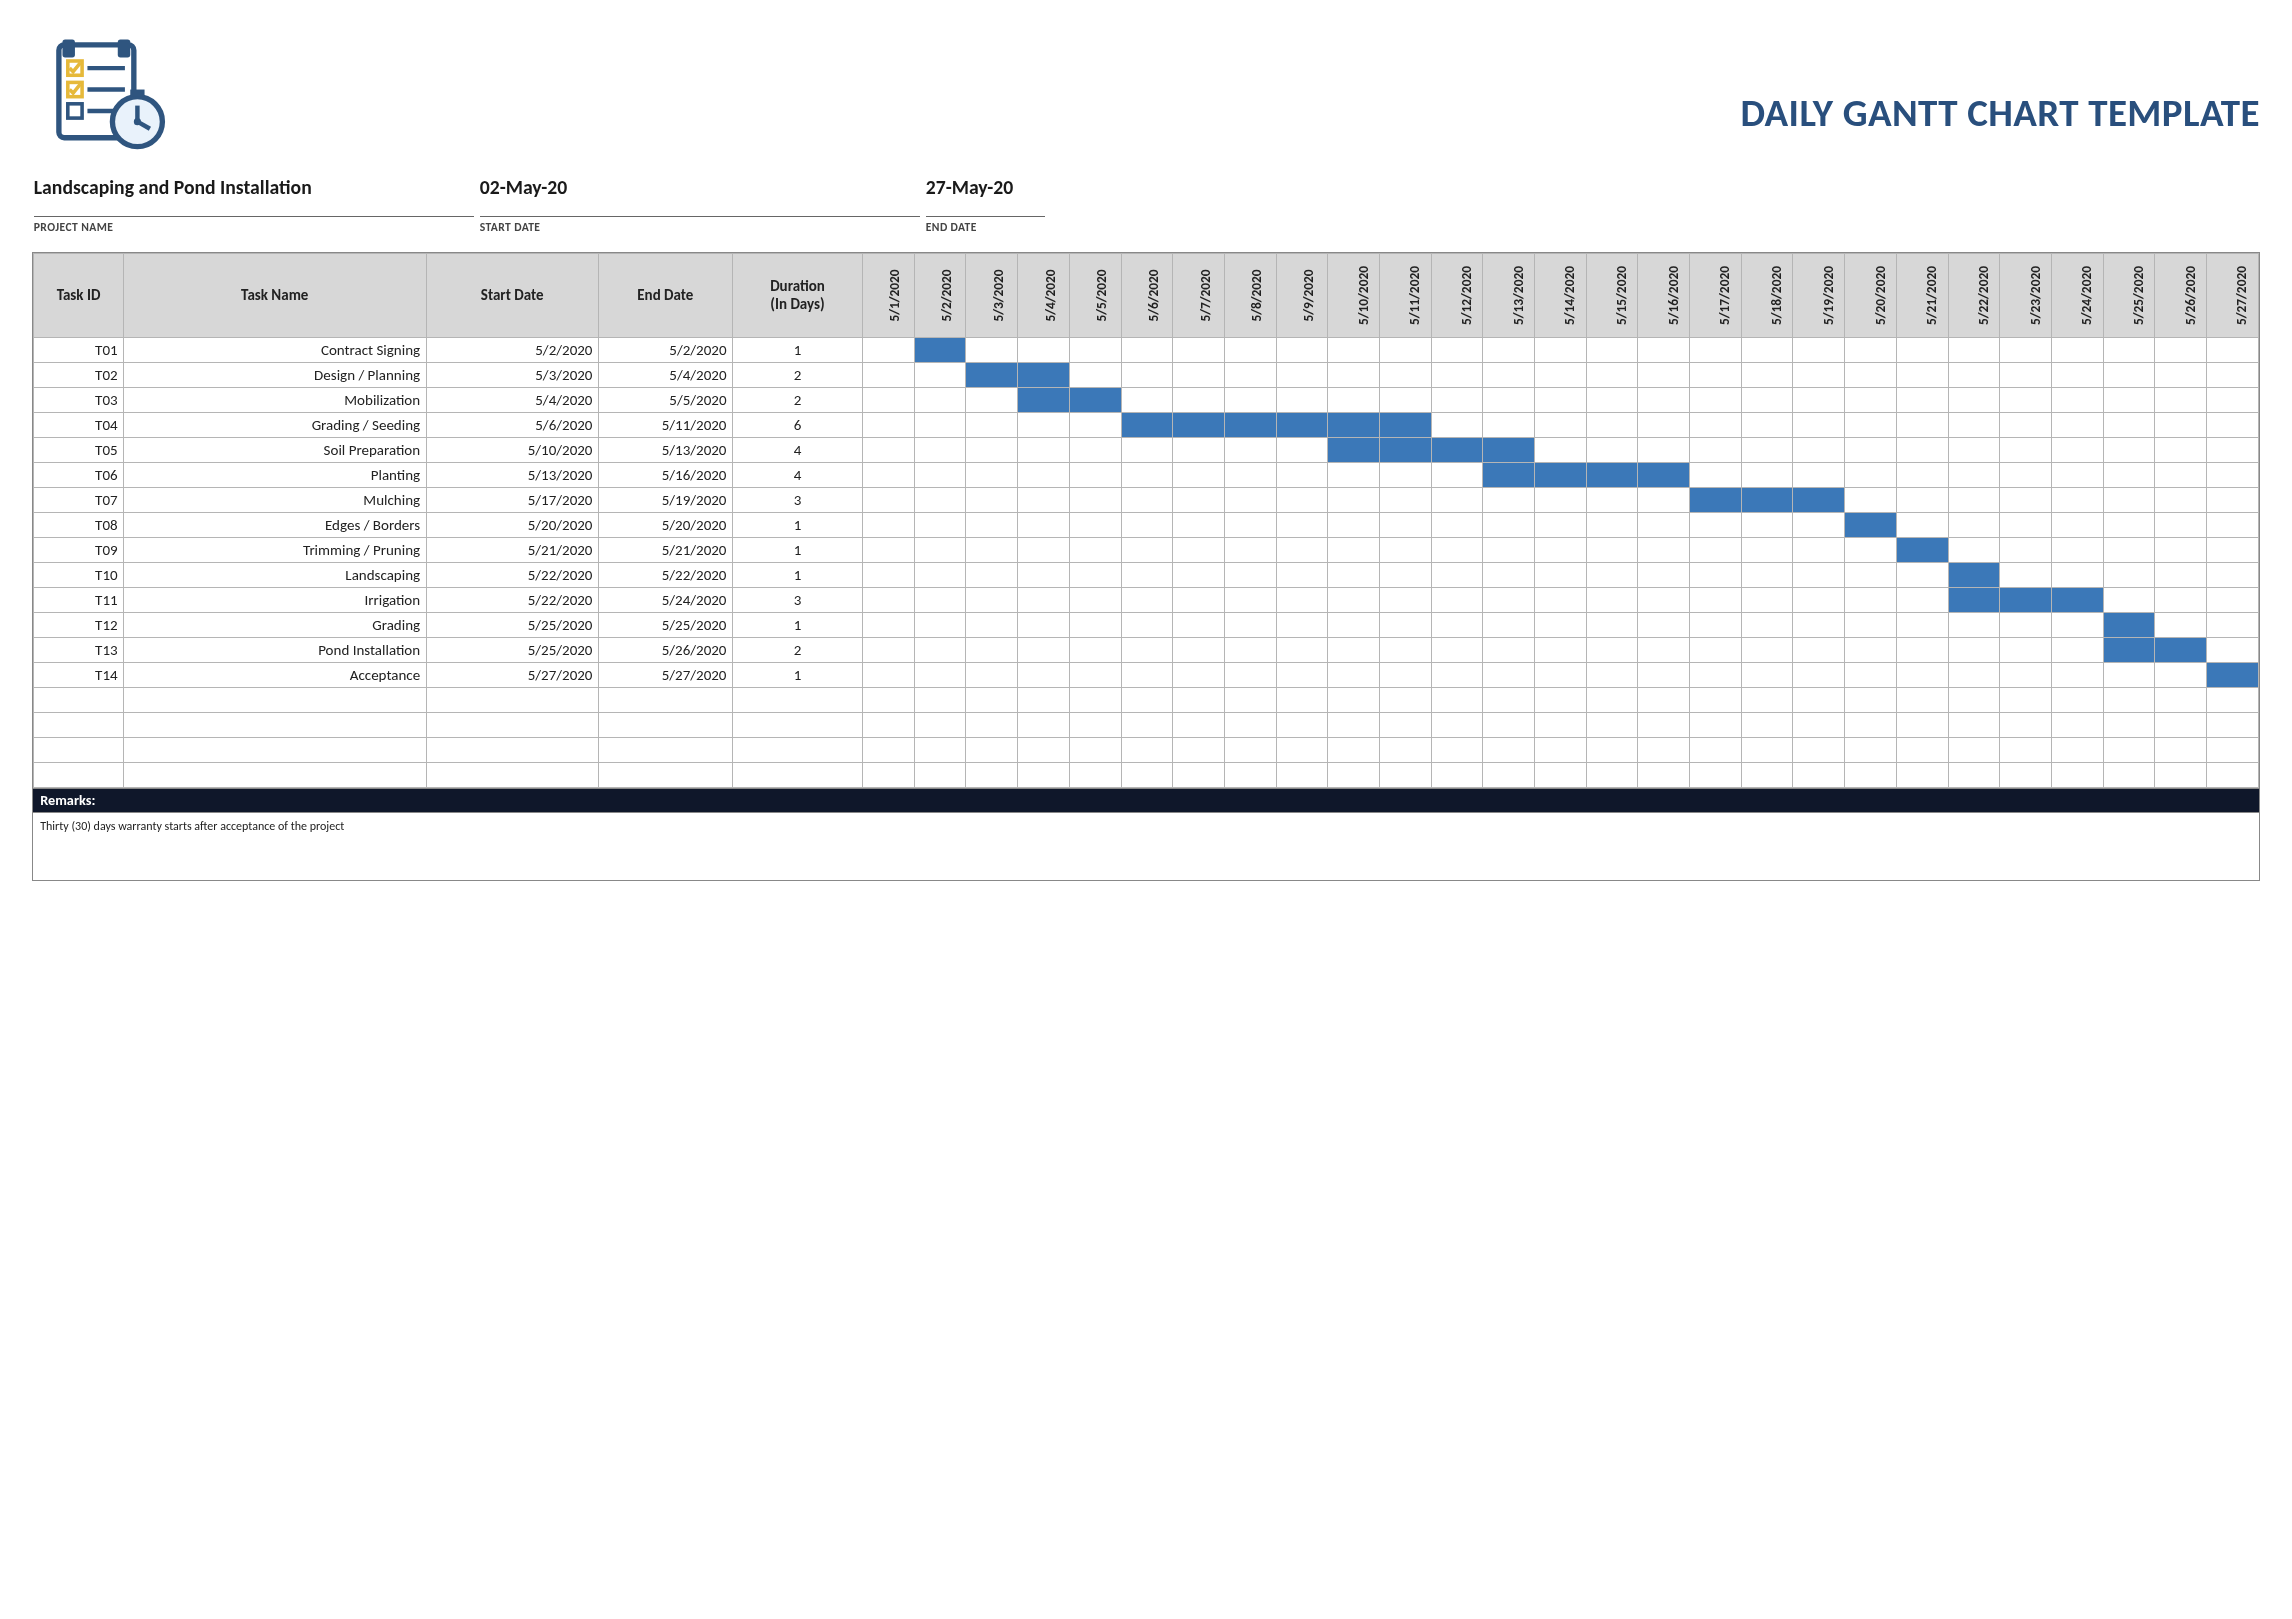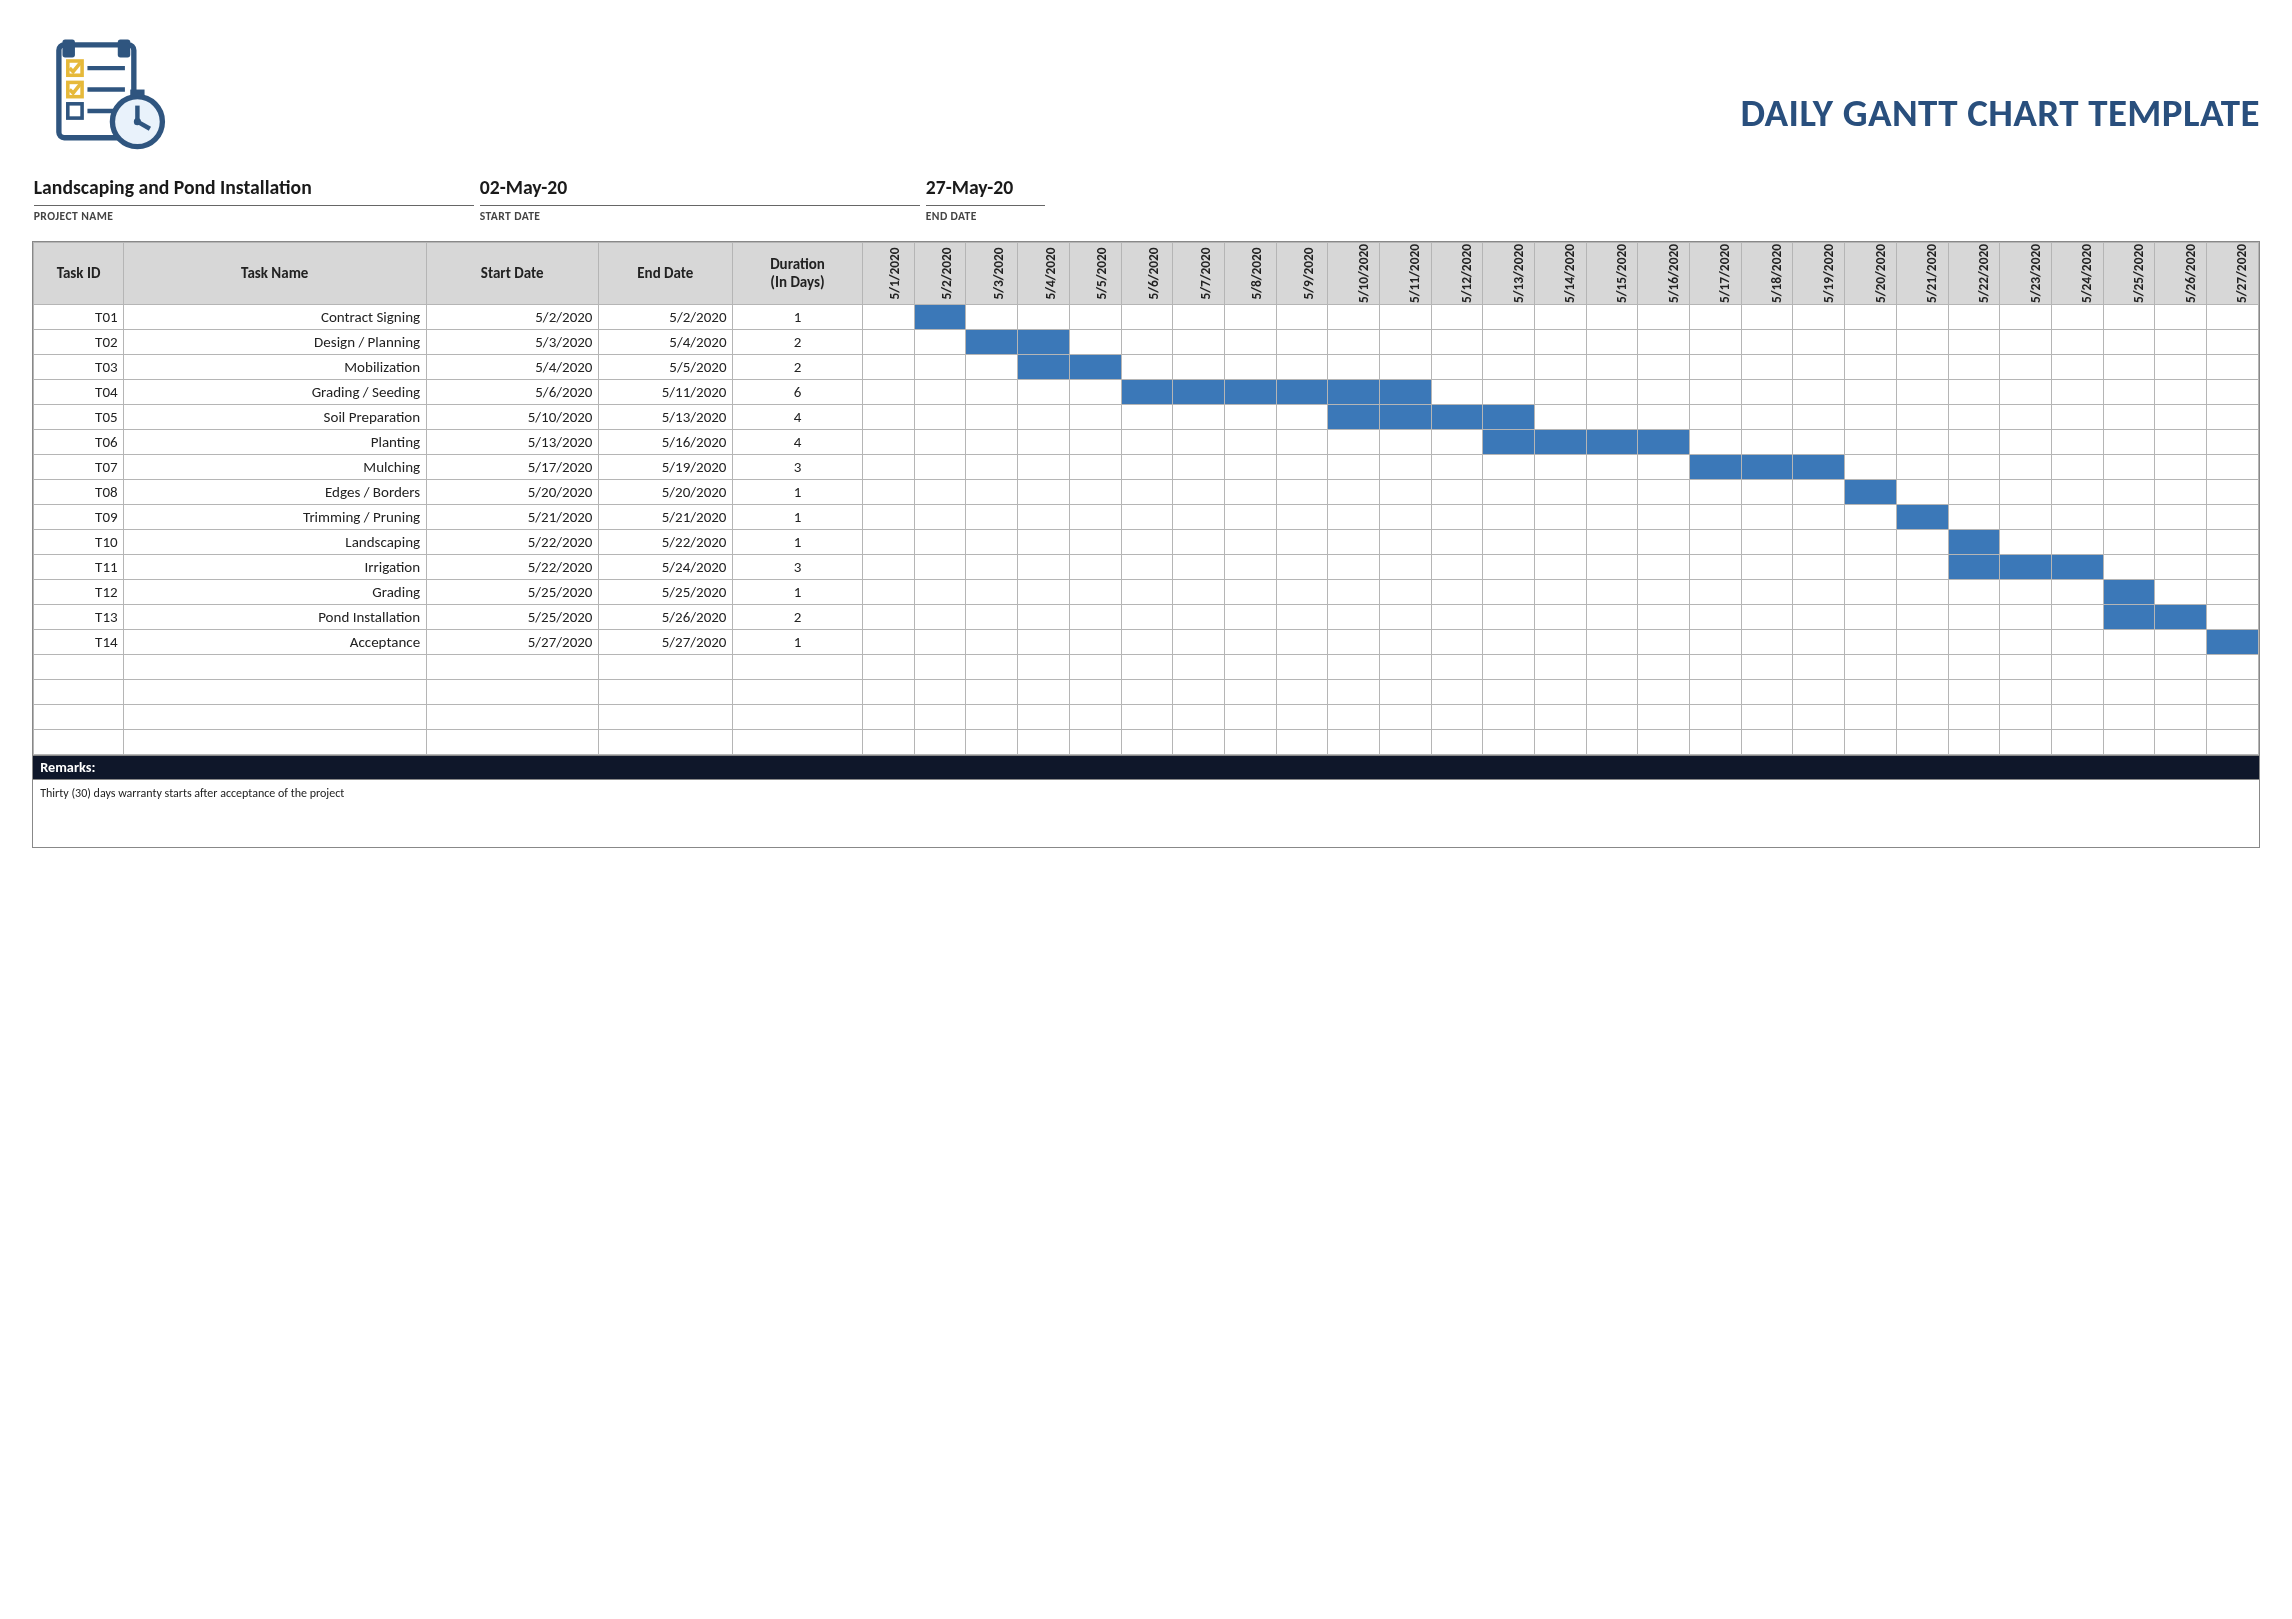--- a/index.html
+++ b/index.html
@@ -24,21 +24,21 @@
     grid-template-columns: 446px 446px 125px 125px;
     gap: 0;
     margin-bottom: 7.2px;
   }
   .meta-row .cell { padding: 1.8px 3.6px 1.8px 1.8px; }
   .meta-val {
     font-size: 19.7px;
     font-weight: 700;
     color: #1a1a1a;
     border-bottom: 1.3px solid #666;
-    padding-bottom: 6px;
+    padding-bottom: 17px;
   }
   .meta-lbl {
     font-size: 11.6px;
     font-weight: 600;
     color: #444;
     letter-spacing: 0.4px;
     margin-top: 2.7px;
   }
   
   .gantt-wrap { border: 0.9px solid #888; margin-top: 16px; }
@@ -53,21 +53,21 @@
     padding: 2.7px 5.4px;
     height: 25px;
     overflow: hidden;
     white-space: nowrap;
   }
   table.gantt thead th {
     background: #d7d7d7;
     font-weight: 600;
     text-align: center;
     vertical-align: middle;
-    height: 62px;
+    height: 84px;
   }
   .col-id   { width: 47px; }
   .col-name { width: 158px; }
   .col-sd   { width: 90px; }
   .col-ed   { width: 70px; }
   .col-dur  { width: 68px; }
   .col-day  { width: 27px; }
   th.date-head {
     padding: 0;
   }

